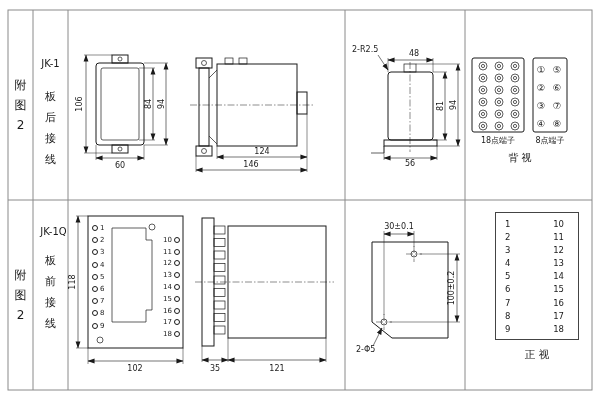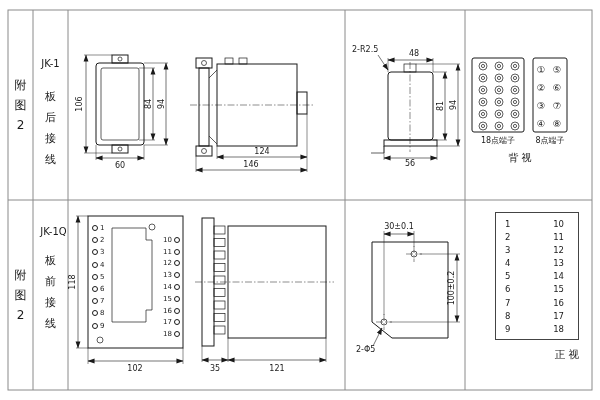--- a/index.html
+++ b/index.html
@@ -23,21 +23,21 @@
   .overlay{position:absolute;display:flex;align-items:center;justify-content:center;text-align:center;color:#1a1a1a}
   .stack{white-space:pre-line}
   .tlist{position:absolute;display:flex;flex-direction:column}
   .titem-l{display:flex;align-items:center;gap:2px;height:12.2px;font-size:7px}
   .titem-l::before{content:"";width:4px;height:4px;border:.8px solid #1a1a1a;border-radius:50%;flex:none}
   .titem-r{display:flex;align-items:center;justify-content:flex-end;gap:2px;height:11.8px;font-size:7px}
   .titem-r::after{content:"";width:4px;height:4px;border:.8px solid #1a1a1a;border-radius:50%;flex:none}
   .tbl{position:absolute;left:495px;top:212px;width:84px;height:128px;border:1px solid #444;display:flex;justify-content:space-between;padding:5px 14px 4px 9px;background:#fff}
   .tbl .col{display:flex;flex-direction:column;font-size:8.5px;line-height:13.1px}
   .tblnum{height:13.1px}
-  .viewlbl{position:absolute;font-size:10.5px;white-space:pre;text-align:right}
+  .viewlbl{position:absolute;font-size:10.5px;white-space:pre;text-align:center}
 </style>
 </head>
 <body>
 
 <div class="screen">
 
 <svg width="600" height="400" viewBox="0 0 600 400">
   <defs>
     <marker id="ar" viewBox="0 0 8 8" refX="7.5" refY="4" markerWidth="7" markerHeight="7" markerUnits="userSpaceOnUse" orient="auto-start-reverse">
       <path d="M0,1.2 L8,4 L0,6.8 Z" fill="#1a1a1a"></path>

